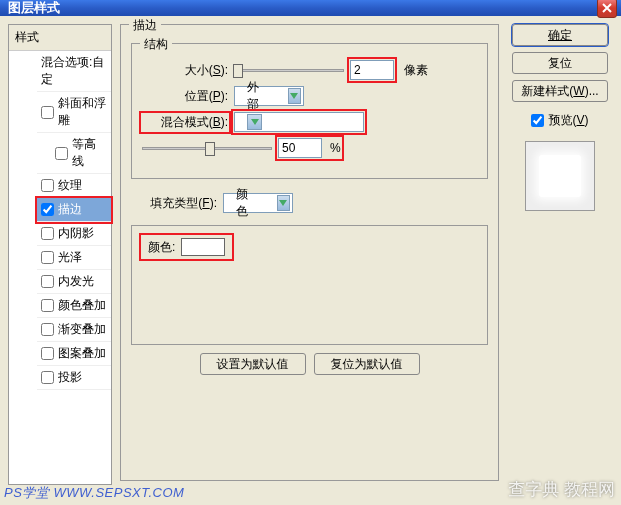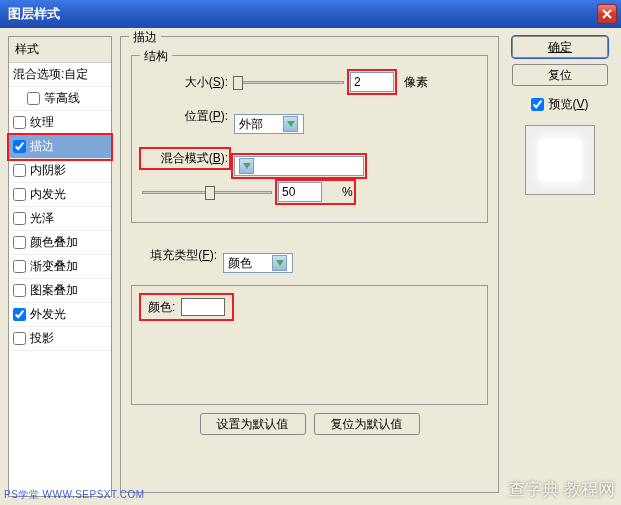--- a/index.html
+++ b/index.html
@@ -1,111 +1,111 @@
 <!DOCTYPE html>
 <html><head>
 <meta charset="utf-8">
 <style>
 * { box-sizing: border-box; margin: 0; padding: 0; font-family: "Microsoft YaHei", "SimSun", sans-serif; font-size: 12px; }
 body { width: 621px; height: 505px; background: #ece9d8; overflow: hidden; }
-.titlebar { height: 28px; background: linear-gradient(to bottom, #3b78e7 0%, #2a5cc7 50%, #1e4bb0 100%); display: flex; align-items: center; justify-content: space-between; padding: 0 4px 0 8px; }
+.titlebar { height: 16px; background: linear-gradient(to bottom, #3b78e7 0%, #2a5cc7 50%, #1e4bb0 100%); display: flex; align-items: center; justify-content: space-between; padding: 0 4px 0 8px; }
 .titlebar-text { color: #fff; font-weight: bold; font-size: 13px; }
 .close-btn { width: 20px; height: 20px; background: linear-gradient(to bottom, #f08080 0%, #d43a2c 50%, #c0392b 100%); border: 1px solid #8b2e1f; border-radius: 3px; color: #fff; display: flex; align-items: center; justify-content: center; font-weight: bold; cursor: pointer; }
 .content { display: flex; padding: 8px; gap: 8px; height: calc(100% - 28px); }
 .left-panel { width: 104px; border: 1px solid #999; background: #fff; display: flex; flex-direction: column; }
 .left-header { padding: 4px 6px; border-bottom: 1px solid #ccc; background: #ece9d8; }
-.left-item { padding: 3px 4px; border-bottom: 1px solid #eee; display: flex; align-items: center; gap: 4px; }
+.left-item { padding: 3px 4px; border-bottom: 1px solid #eee; display: flex; align-items: center; gap: 4px; margin-left: 28px; }
 .left-item.sel { background: #7da7d9; color: #fff; }
 .left-item input[type=checkbox] { width: 13px; height: 13px; }
 .red-box { outline: 2px solid #ed1c24; outline-offset: 1px; }
 .red-box-tight { outline: 2px solid #ed1c24; }
 .middle-panel { flex: 1; display: flex; flex-direction: column; }
 .fieldset { border: 1px solid #999; padding: 10px; margin-bottom: 4px; position: relative; }
 .fieldset-title { position: absolute; top: -8px; left: 8px; background: #ece9d8; padding: 0 4px; }
 .struct-fieldset { border: 1px solid #999; padding: 10px 10px 14px 10px; margin: 8px 0; }
 .row { display: flex; align-items: center; margin: 6px 0; gap: 6px; }
 .row-label { width: 86px; text-align: right; }
 .row-label u { text-decoration: underline; }
 .slider-track { flex: 0 0 110px; height: 3px; background: #ccc; border: 1px solid #999; position: relative; }
 .slider-thumb { position: absolute; top: -6px; width: 10px; height: 14px; background: #ece9d8; border: 1px solid #666; }
 .num-input { width: 44px; height: 20px; border: 1px solid #7f9db9; padding: 1px 3px; background: #fff; }
 .unit { margin-left: 4px; }
-.dropdown { height: 20px; border: 1px solid #7f9db9; background: #fff; display: flex; align-items: center; padding: 0 2px 0 4px; gap: 20px; margin-top: 16px; }
+.dropdown { height: 20px; border: 1px solid #7f9db9; background: #fff; display: flex; align-items: center; padding: 0 2px 0 12px; gap: 20px; }
 .dd-arrow { width: 15px; height: 16px; background: linear-gradient(to bottom, #cde 0%, #9bd 100%); border: 1px solid #7f9db9; display: flex; align-items: center; justify-content: center; }
 .dd-arrow svg { width: 8px; height: 6px; }
 .color-swatch { width: 44px; height: 18px; border: 1px solid #666; background: #fff; display: inline-block; }
 .right-panel { width: 106px; display: flex; flex-direction: column; gap: 6px; align-items: center; }
 .btn { width: 96px; height: 22px; border: 1px solid #888; background: #ece9d8; border-radius: 3px; cursor: pointer; }
 .btn.primary { outline: 1px solid #2a5cc7; text-decoration: underline; }
 .chk-row { display: flex; align-items: center; gap: 4px; margin-top: 4px; }
 .preview-box { width: 70px; height: 70px; border: 1px solid #999; background: #eee; display: flex; align-items: center; justify-content: center; margin-top: 6px; }
 .preview-inner { width: 42px; height: 42px; background: #fff; box-shadow: 0 0 8px 4px rgba(255,255,255,0.9); border-radius: 3px; }
 .center-btns { display: flex; justify-content: center; gap: 8px; margin-top: 8px; }
 .btn-wide { width: 106px; height: 22px; border: 1px solid #888; background: #ece9d8; border-radius: 3px; cursor: pointer; }
 .color-fieldset { border: 1px solid #999; padding: 10px; margin-top: 12px; height: 120px; position: relative; }
-.watermark-left { position: absolute; bottom: 3px; left: 4px; color: #4060d0; font-size: 10px; letter-spacing: 0.5px; }
+.watermark-left { position: absolute; bottom: 3px; left: 4px; color: #4060d0; font-size: 13px; letter-spacing: 0.5px; font-style: italic; }
 .watermark-right { position: absolute; bottom: 4px; right: 6px; color: rgba(255,255,255,0.85); font-size: 17px; text-shadow: 0 0 3px rgba(0,0,0,0.5); }
 </style>
 </head>
 <body>
 
 <div class="titlebar">
   <span class="titlebar-text">图层样式</span>
   <div class="close-btn">
     <svg width="10" height="10" viewBox="0 0 10 10">
         <path d="M1 1 L9 9 M9 1 L1 9" stroke="#fff" stroke-width="2"></path>
       </svg>
   </div>
 </div>
 
 <div class="content">
   <div class="left-panel">
     <div class="left-header">样式</div>
     <div class="left-item">
         <span>混合选项:自定</span>
       </div>
+    <div class="left-item">
+        <input type="checkbox" style="">
+        <span>斜面和浮雕</span>
+      </div>
     <div class="left-item" style="padding-left:18px">
         <input type="checkbox" style="">
         <span>等高线</span>
       </div>
     <div class="left-item" style="">
         <input type="checkbox" style="">
         <span>纹理</span>
       </div>
     <div class="left-item sel red-box-tight">
         <input type="checkbox" checked="" style="">
         <span>描边</span>
       </div>
     <div class="left-item">
         <input type="checkbox" style="">
         <span>内阴影</span>
       </div>
     <div class="left-item">
         <input type="checkbox" style="">
+        <span>光泽</span>
+      </div>
+    <div class="left-item">
+        <input type="checkbox" style="">
         <span>内发光</span>
       </div>
     <div class="left-item">
         <input type="checkbox" style="">
-        <span>光泽</span>
-      </div>
-    <div class="left-item">
-        <input type="checkbox" style="">
         <span>颜色叠加</span>
       </div>
     <div class="left-item">
         <input type="checkbox" style="">
         <span>渐变叠加</span>
       </div>
     <div class="left-item">
         <input type="checkbox" style="">
         <span>图案叠加</span>
-      </div>
-    <div class="left-item">
-        <input type="checkbox" checked="" style="">
-        <span>外发光</span>
       </div>
     <div class="left-item">
         <input type="checkbox" style="">
         <span>投影</span>
       </div>
   </div>
 
   <div class="middle-panel">
     <div class="fieldset" style="height:100%;">
       <span class="fieldset-title">描边</span>
@@ -142,21 +142,21 @@
                   <path d="M0 0 L8 0 L4 6 Z" fill="#4a6"></path>
                 </svg>
               </div>
           </div>
         </div>
 
         <div class="row">
           <div class="slider-track" style="flex:0 0 130px">
               <div class="slider-thumb" style="left:62px"></div>
             </div>
-          <span class="red-box" style="display:flex;align-items:center;gap:16px">
+          <span class="red-box" style="display:flex;align-items:center;gap:4px">
             <input class="num-input" value="50" style="">
             <span class="unit">%</span>
           </span>
         </div>
       </div>
 
       <div class="row" style="margin-top:14px">
         <span class="row-label">填充类型(<u>F</u>):</span>
         <div class="dropdown" style="width:70px">
           <span>颜色</span>
@@ -178,20 +178,21 @@
       <div class="center-btns">
         <button class="btn-wide">设置为默认值</button>
         <button class="btn-wide">复位为默认值</button>
       </div>
     </div>
   </div>
 
   <div class="right-panel">
     <button class="btn primary">确定</button>
     <button class="btn">复位</button>
+    <button class="btn">新建样式(<u>W</u>)...</button>
     <div class="chk-row">
       <input type="checkbox" checked="" style="">
       <span>预览(<u>V</u>)</span>
     </div>
     <div class="preview-box">
       <div class="preview-inner"></div>
     </div>
   </div>
 </div>
 

